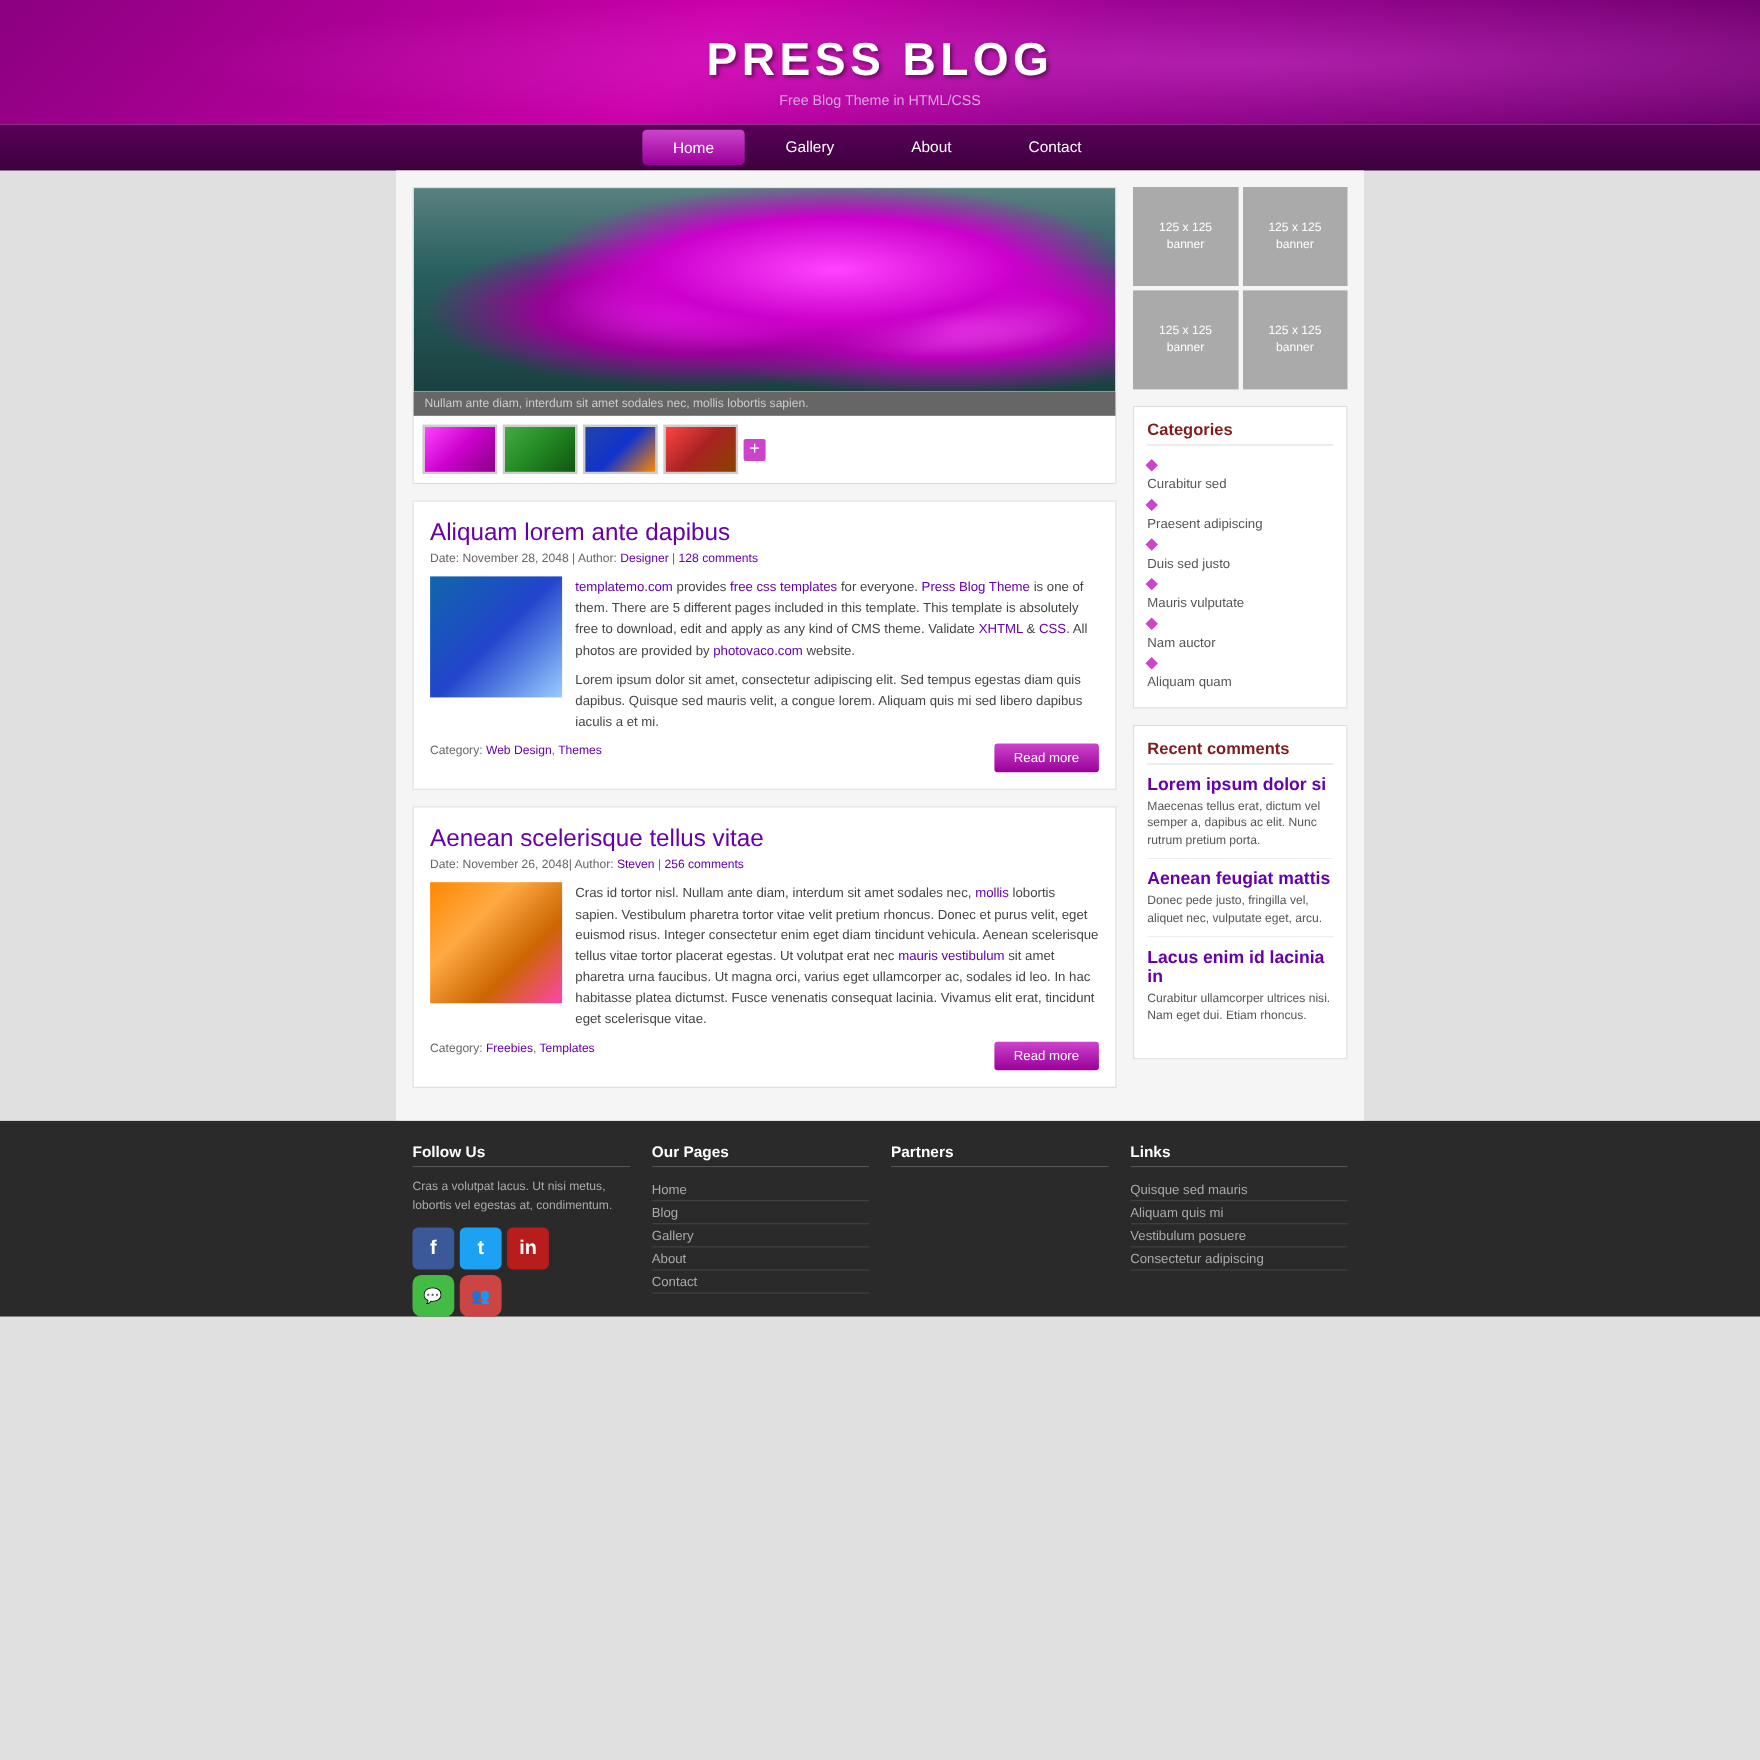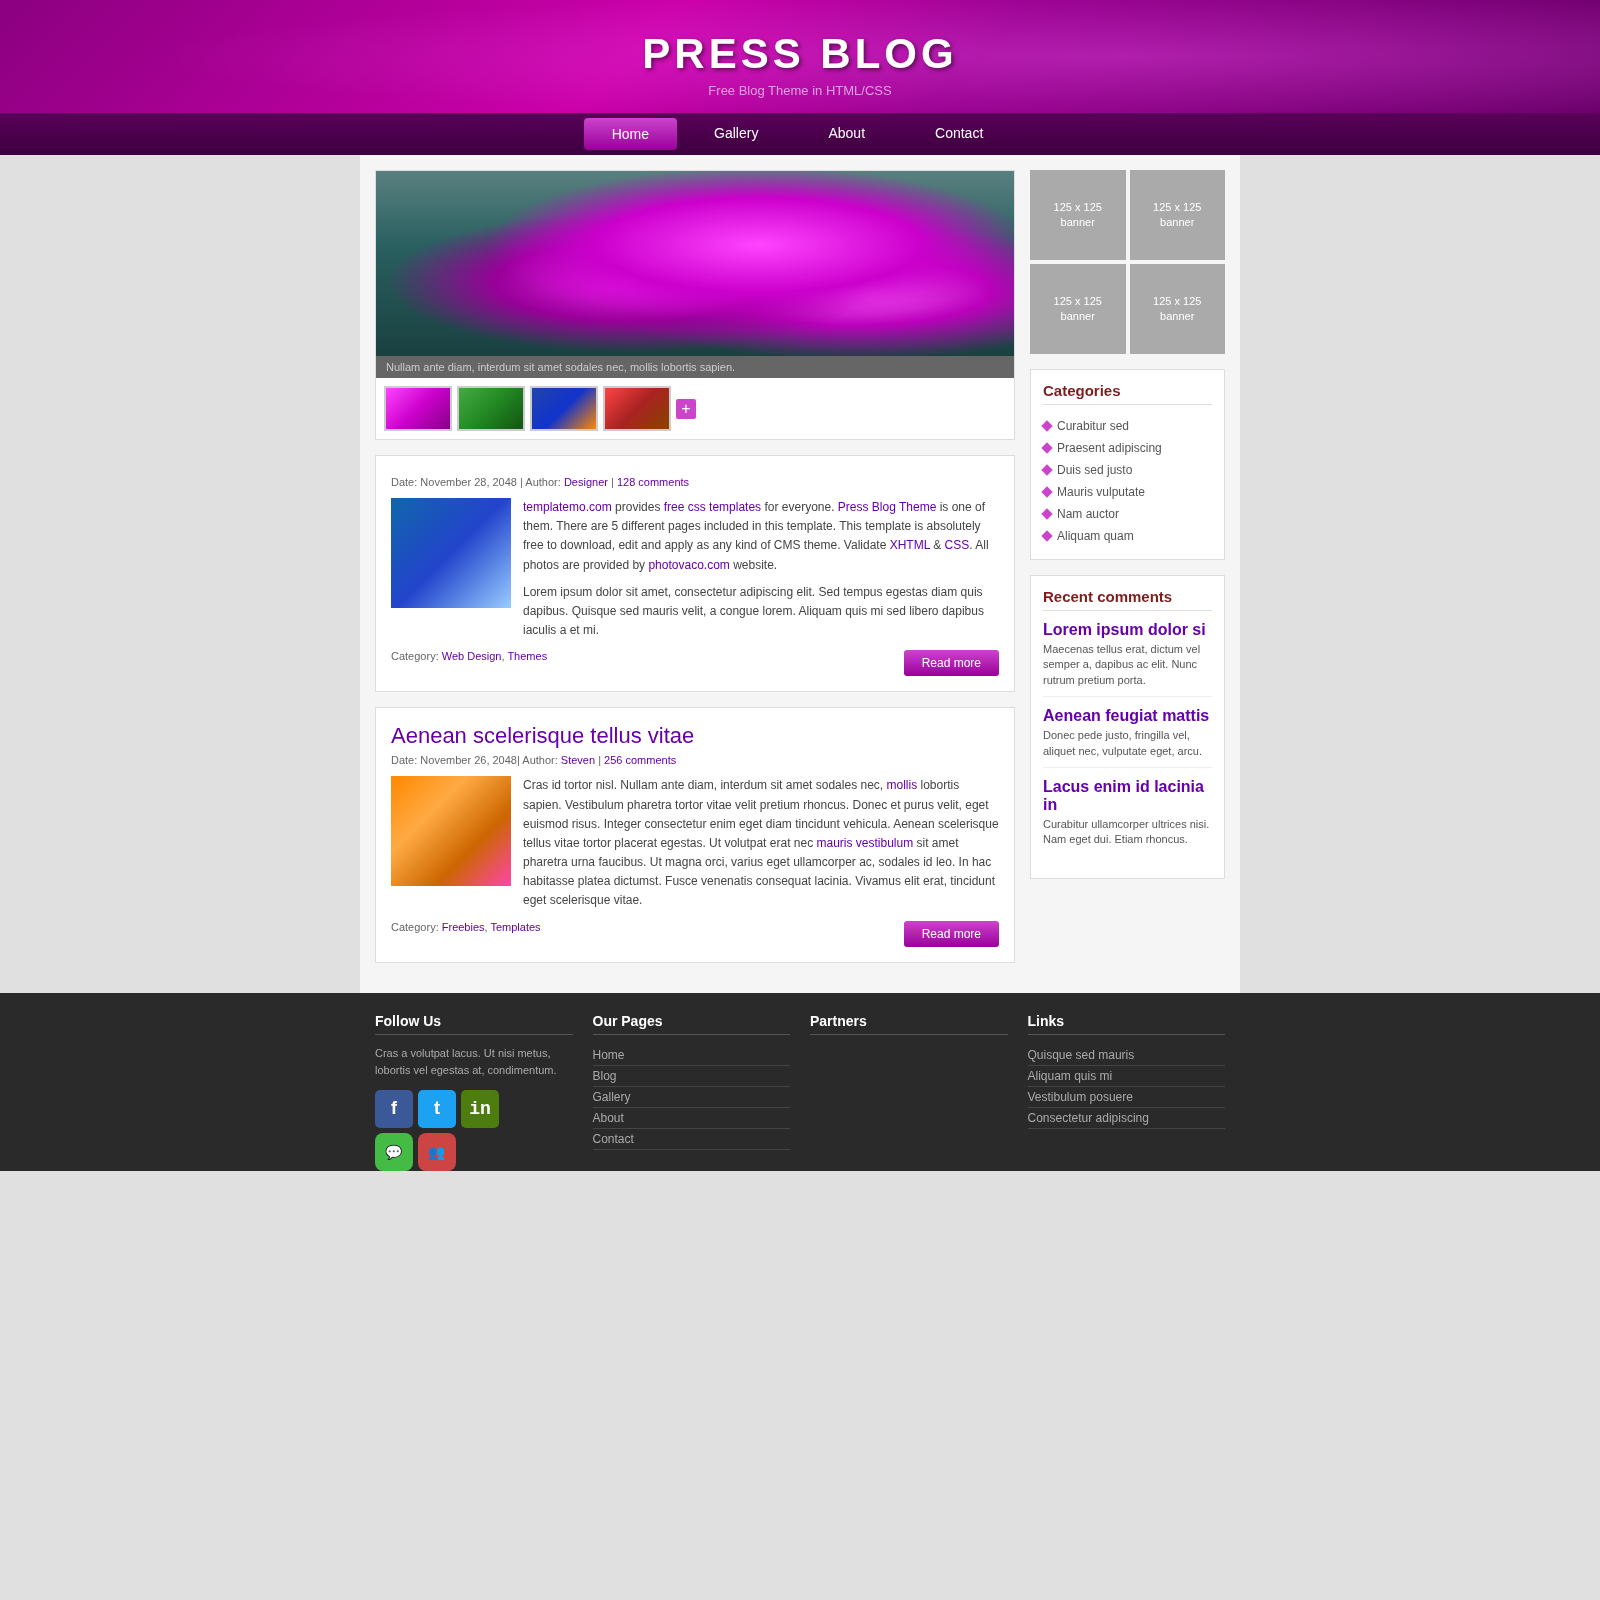--- a/index.html
+++ b/index.html
@@ -230,22 +230,22 @@
       margin-bottom: 10px;
       padding-bottom: 5px;
       border-bottom: 1px solid #ddd;
     }
     .category-list { list-style: none; }
     .category-list li {
       padding: 4px 0;
       font-size: 12px;
       color: #555;
       display: flex;
-      align-items: center;
       gap: 6px;
+      flex-direction: column;
     }
     .diamond {
       width: 8px;
       height: 8px;
       background: #cc44cc;
       transform: rotate(45deg);
       flex-shrink: 0;
     }
 
     .recent-comment {
@@ -293,21 +293,21 @@
       display: flex;
       align-items: center;
       justify-content: center;
       font-size: 18px;
       color: #fff;
       cursor: pointer;
       font-weight: bold;
     }
     .si-fb { background: #3b5998; }
     .si-tw { background: #1da1f2; }
-    .si-li { background: #4d7c0f; font-family: Liberation Mono, monospace; }
+    .si-li { background: #b91c1c; }
     .si-msg { background: #44bb44; border-radius: 8px; font-size: 14px; }
     .si-ms { background: #cc4444; border-radius: 8px; font-size: 14px; }
 
     .footer-links { list-style: none; }
     .footer-links li {
       padding: 3px 0;
       font-size: 12px;
       color: #aaa;
       border-bottom: 1px solid #444;
     }
@@ -361,20 +361,23 @@
         <div class="slider-thumbs">
           <div class="thumb thumb-1"></div>
           <div class="thumb thumb-2"></div>
           <div class="thumb thumb-3"></div>
           <div class="thumb thumb-4"></div>
           <div class="thumb-plus">+</div>
         </div>
       </div>
 
       <div class="post">
+        <h2>
+          <a href="#">Aliquam lorem ante dapibus</a>
+        </h2>
         <div class="post-meta">
           <span>Date: </span>
           <span>November 28, 2048</span>
           | <span>Author: </span>
           <a href="#">Designer</a>
           | <a href="#">128 comments</a>
         </div>
         <div class="post-content">
           <div class="post-img post-img-1"></div>
           <div class="post-text">

